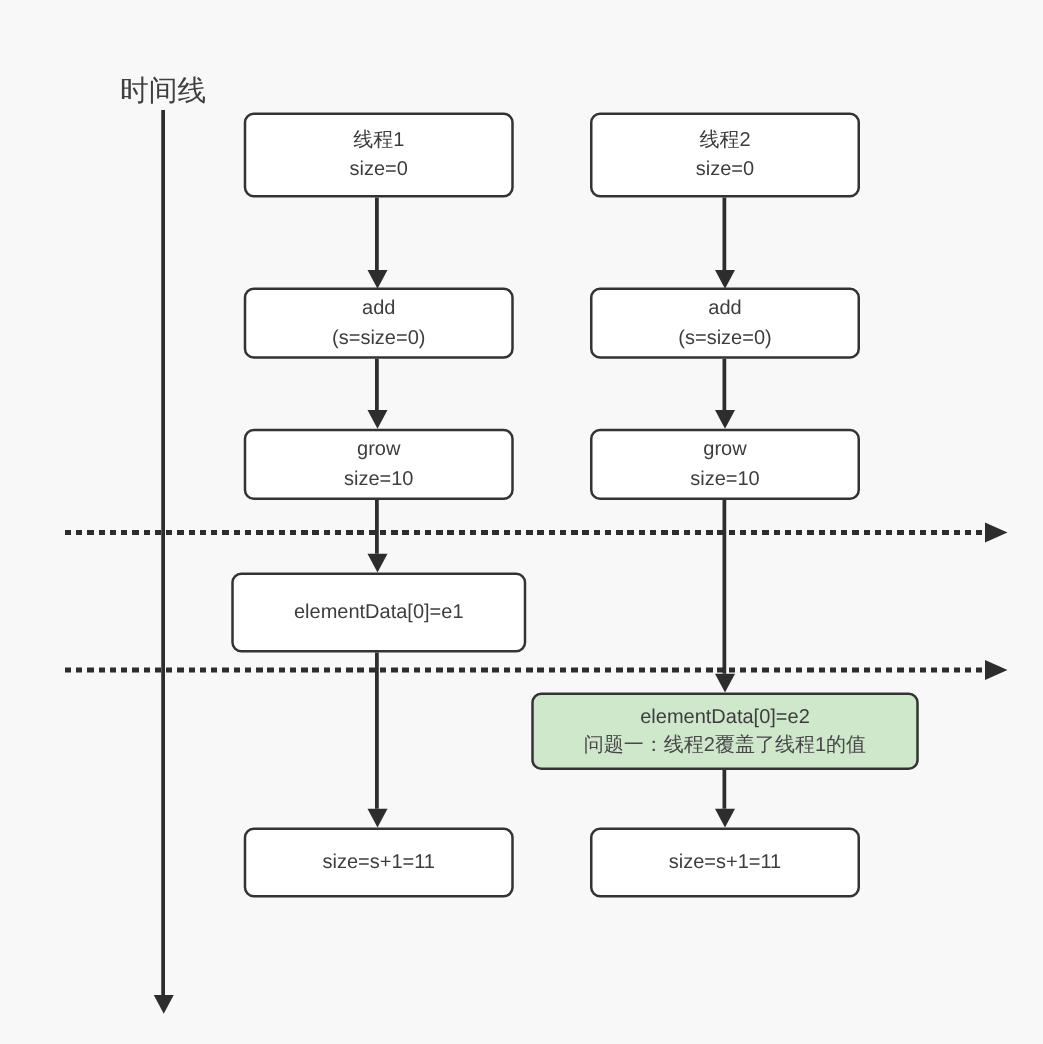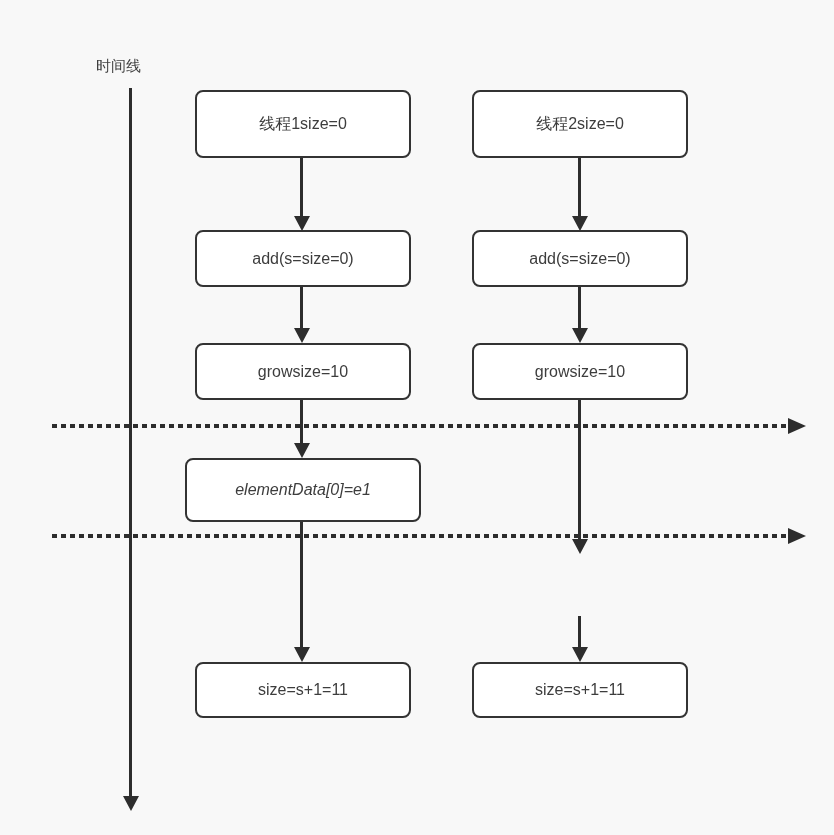--- a/index.html
+++ b/index.html
@@ -12,21 +12,21 @@
     width: 834px;
     height: 835px;
     background: #f8f8f8;
     overflow: hidden;
     color: #3d3d3d;
   }
   .timeline-label {
     position: absolute;
     left: 96px;
     top: 57px;
-    font-size: 15px;
+    font-size: 23px;
     color: #3f3f3f;
     white-space: nowrap;
   }
   
   .varrow {
     position: absolute;
     width: 3px;
     background: #2d2d2d;
   }
   .varrow::after {
@@ -59,21 +59,21 @@
     border-left: 18px solid #2d2d2d;
   }
   
   .node {
     position: absolute;
     box-sizing: border-box;
     background: #ffffff;
     border: 2px solid #333333;
     border-radius: 8px;
     display: flex;
-    flex-direction: row;
+    flex-direction: column;
     align-items: center;
     justify-content: center;
     font-size: 16px;
     line-height: 1.45;
     text-align: center;
     white-space: nowrap;
   }
   .node.highlight {
     background: #cfe8cc;
   }
@@ -107,36 +107,40 @@
     <span>size=0</span>
   </div>
   <div class="node" style="left:195px; top:230px; width:216px; height:57px;">
     <span>add</span>
     <span>(s=size=0)</span>
   </div>
   <div class="node" style="left:195px; top:343px; width:216px; height:57px;">
     <span>grow</span>
     <span>size=10</span>
   </div>
-  <div class="node" style="left:185px; top:458px; width:236px; height:64px;font-style:italic;">
+  <div class="node" style="left:185px; top:458px; width:236px; height:64px;">
     <span>elementData[0]=e1</span>
   </div>
   <div class="node" style="left:195px; top:662px; width:216px; height:56px;">
     <span>size=s+1=11</span>
   </div>
 
   <div class="node" style="left:472px; top:90px; width:216px; height:68px;text-align:right;">
     <span>线程2</span>
     <span>size=0</span>
   </div>
   <div class="node" style="left:472px; top:230px; width:216px; height:57px;">
     <span>add</span>
     <span>(s=size=0)</span>
   </div>
   <div class="node" style="left:472px; top:343px; width:216px; height:57px;">
     <span>grow</span>
     <span>size=10</span>
   </div>
+  <div class="node highlight" style="left:425px; top:554px; width:310px; height:62px;">
+    <span>elementData[0]=e2</span>
+    <span class="sub">问题一：线程2覆盖了线程1的值</span>
+  </div>
   <div class="node" style="left:472px; top:662px; width:216px; height:56px;">
     <span>size=s+1=11</span>
   </div>
 
 </div>
 
 </body></html>

